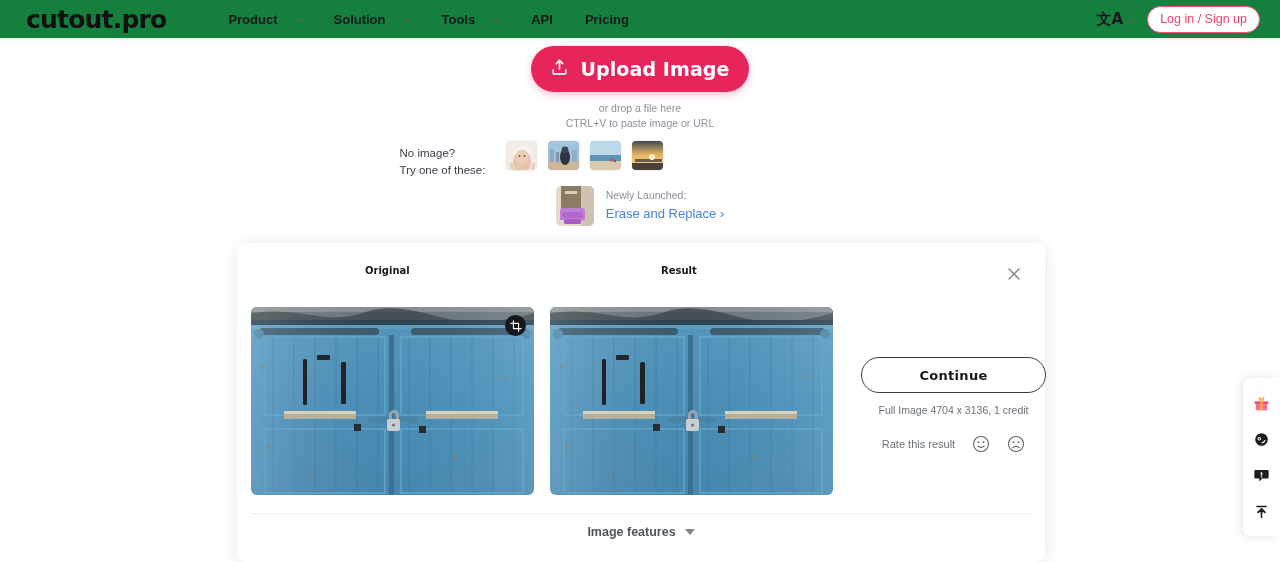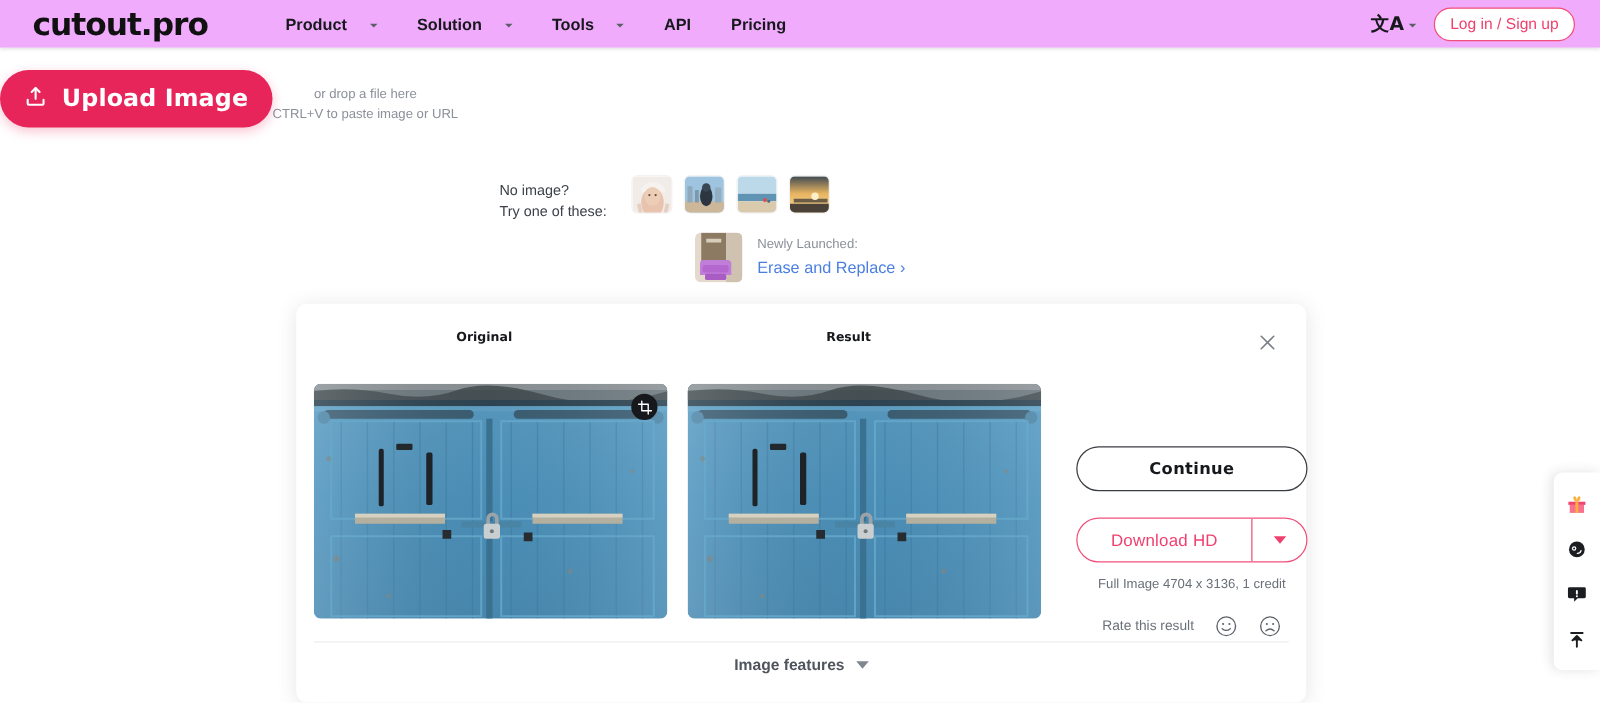--- a/index.html
+++ b/index.html
@@ -9,21 +9,21 @@
     font-family: "Liberation Sans", sans-serif;
     background: #ffffff;
     overflow: hidden;
   }
   body { position: relative; }
 
   
   .header {
     position: absolute; top: 0; left: 0;
     width: 1280px; height: 38px;
-    background: #f0abfc;
+    background: #15803d;
     box-shadow: 0 1px 3px rgba(0,0,0,0.13);
     display: flex; align-items: center;
     z-index: 40;
   }
   .logo {
     margin-left: 26px;
     font-size: 25px;
     font-weight: 700;
     letter-spacing: -0.8px;
     color: #111;
@@ -73,22 +73,22 @@
     font-size: 12.5px;
     padding: 5px 12px 6px;
     background: #fff;
     cursor: pointer;
     white-space: nowrap;
     font-weight: 400;
   }
 
   
   .upload-wrap {
-    position: absolute; top: 56px; left: 0; width: 1280px;
-    display: flex; flex-direction: row; align-items: center;
+    position: absolute; top: 46px; left: 0; width: 1280px;
+    display: flex; flex-direction: column; align-items: center;
   }
   .upload-btn {
     width: 218px; height: 46px;
     background: #e8255a;
     border-radius: 24px;
     border: none;
     display: flex; align-items: center; justify-content: center;
     gap: 11px;
     box-shadow: 0 3px 9px rgba(232,37,90,0.28);
     cursor: pointer;
@@ -550,26 +550,20 @@
           <circle cx="205" cy="150" r="2"></circle>
           <circle cx="255" cy="70" r="1.6"></circle>
           <circle cx="60" cy="170" r="1.8"></circle>
         </g>
       </svg>
     </div>
 
     <div class="actions">
       <button class="btn-continue">Continue</button>
 
-      <div class="dl-group">
-        <div class="dl-main">Download HD</div>
-        <div class="dl-caret">
-          <i class="caret-pink"></i>
-        </div>
-      </div>
 
       <div class="credit-line">Full Image 4704 x 3136, 1 credit</div>
 
       <div class="rate-row">
         <span class="rate-label">Rate this result</span>
         <span class="face">
           <svg width="18" height="18" viewBox="0 0 20 20" fill="none" stroke="#5d6269" stroke-width="1.2">
             <circle cx="10" cy="10" r="8.3"></circle>
             <circle cx="7.2" cy="8" r="0.95" fill="#5d6269" stroke="none"></circle>
             <circle cx="12.8" cy="8" r="0.95" fill="#5d6269" stroke="none"></circle>

